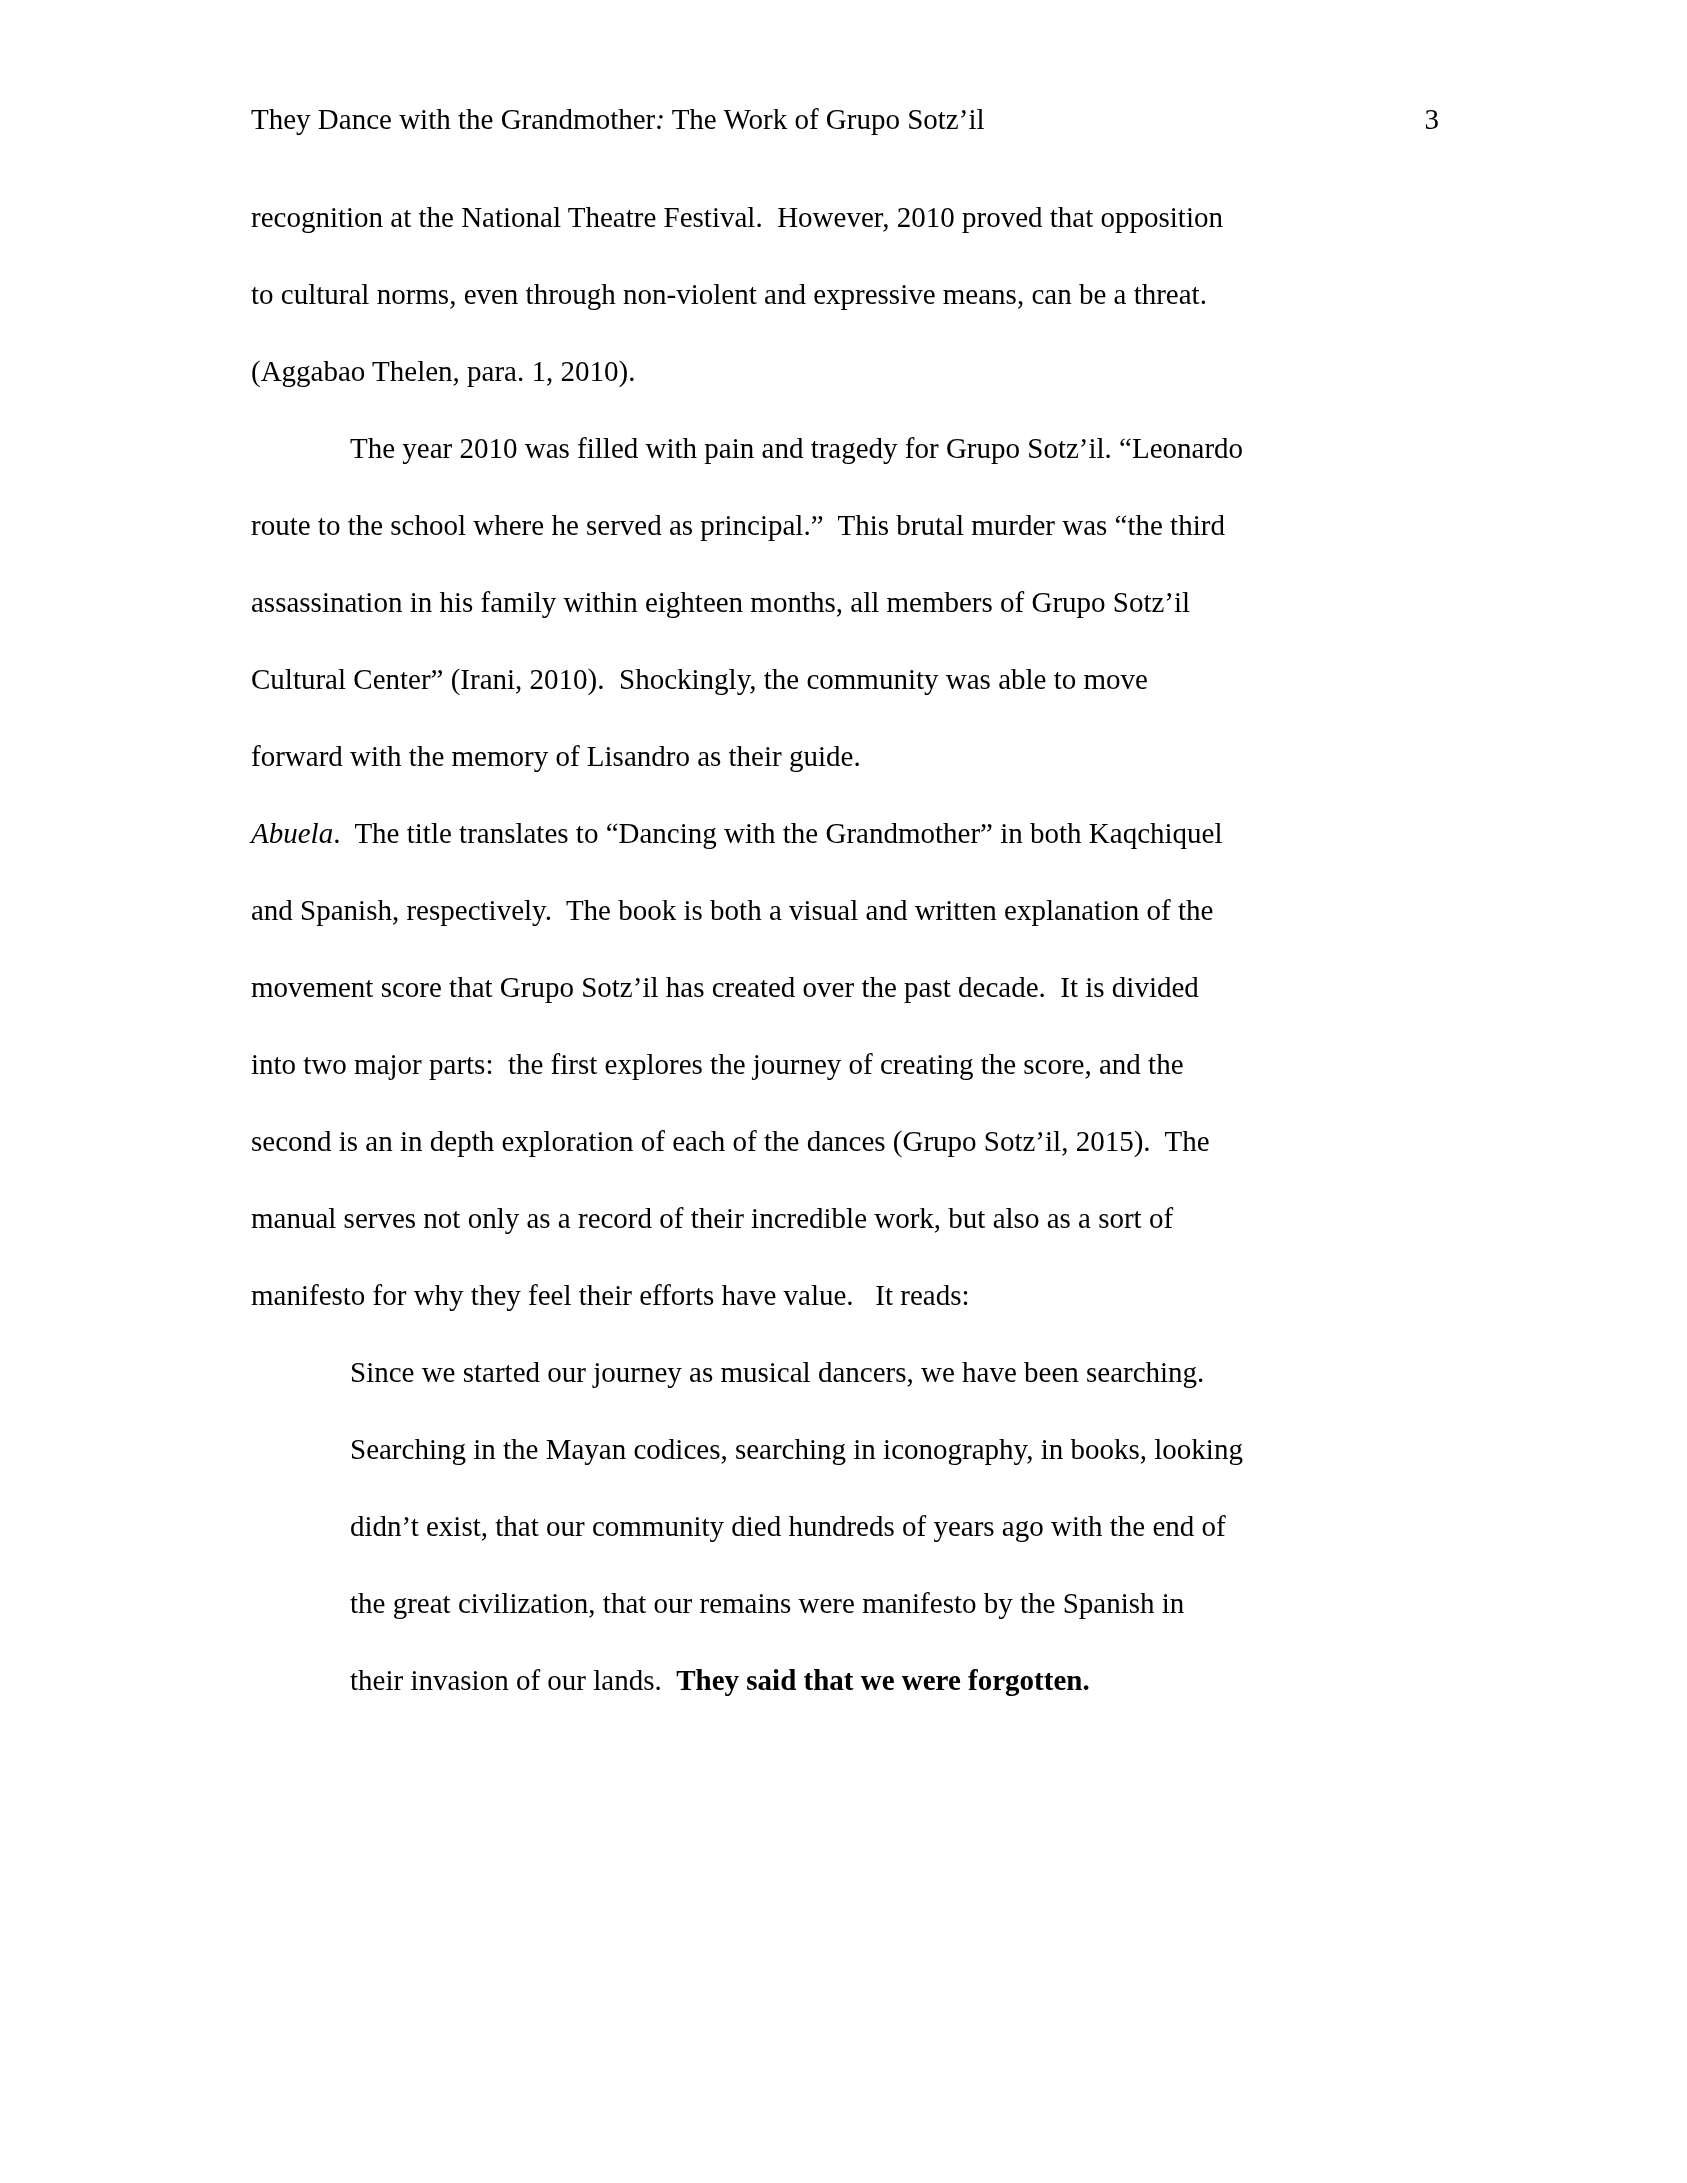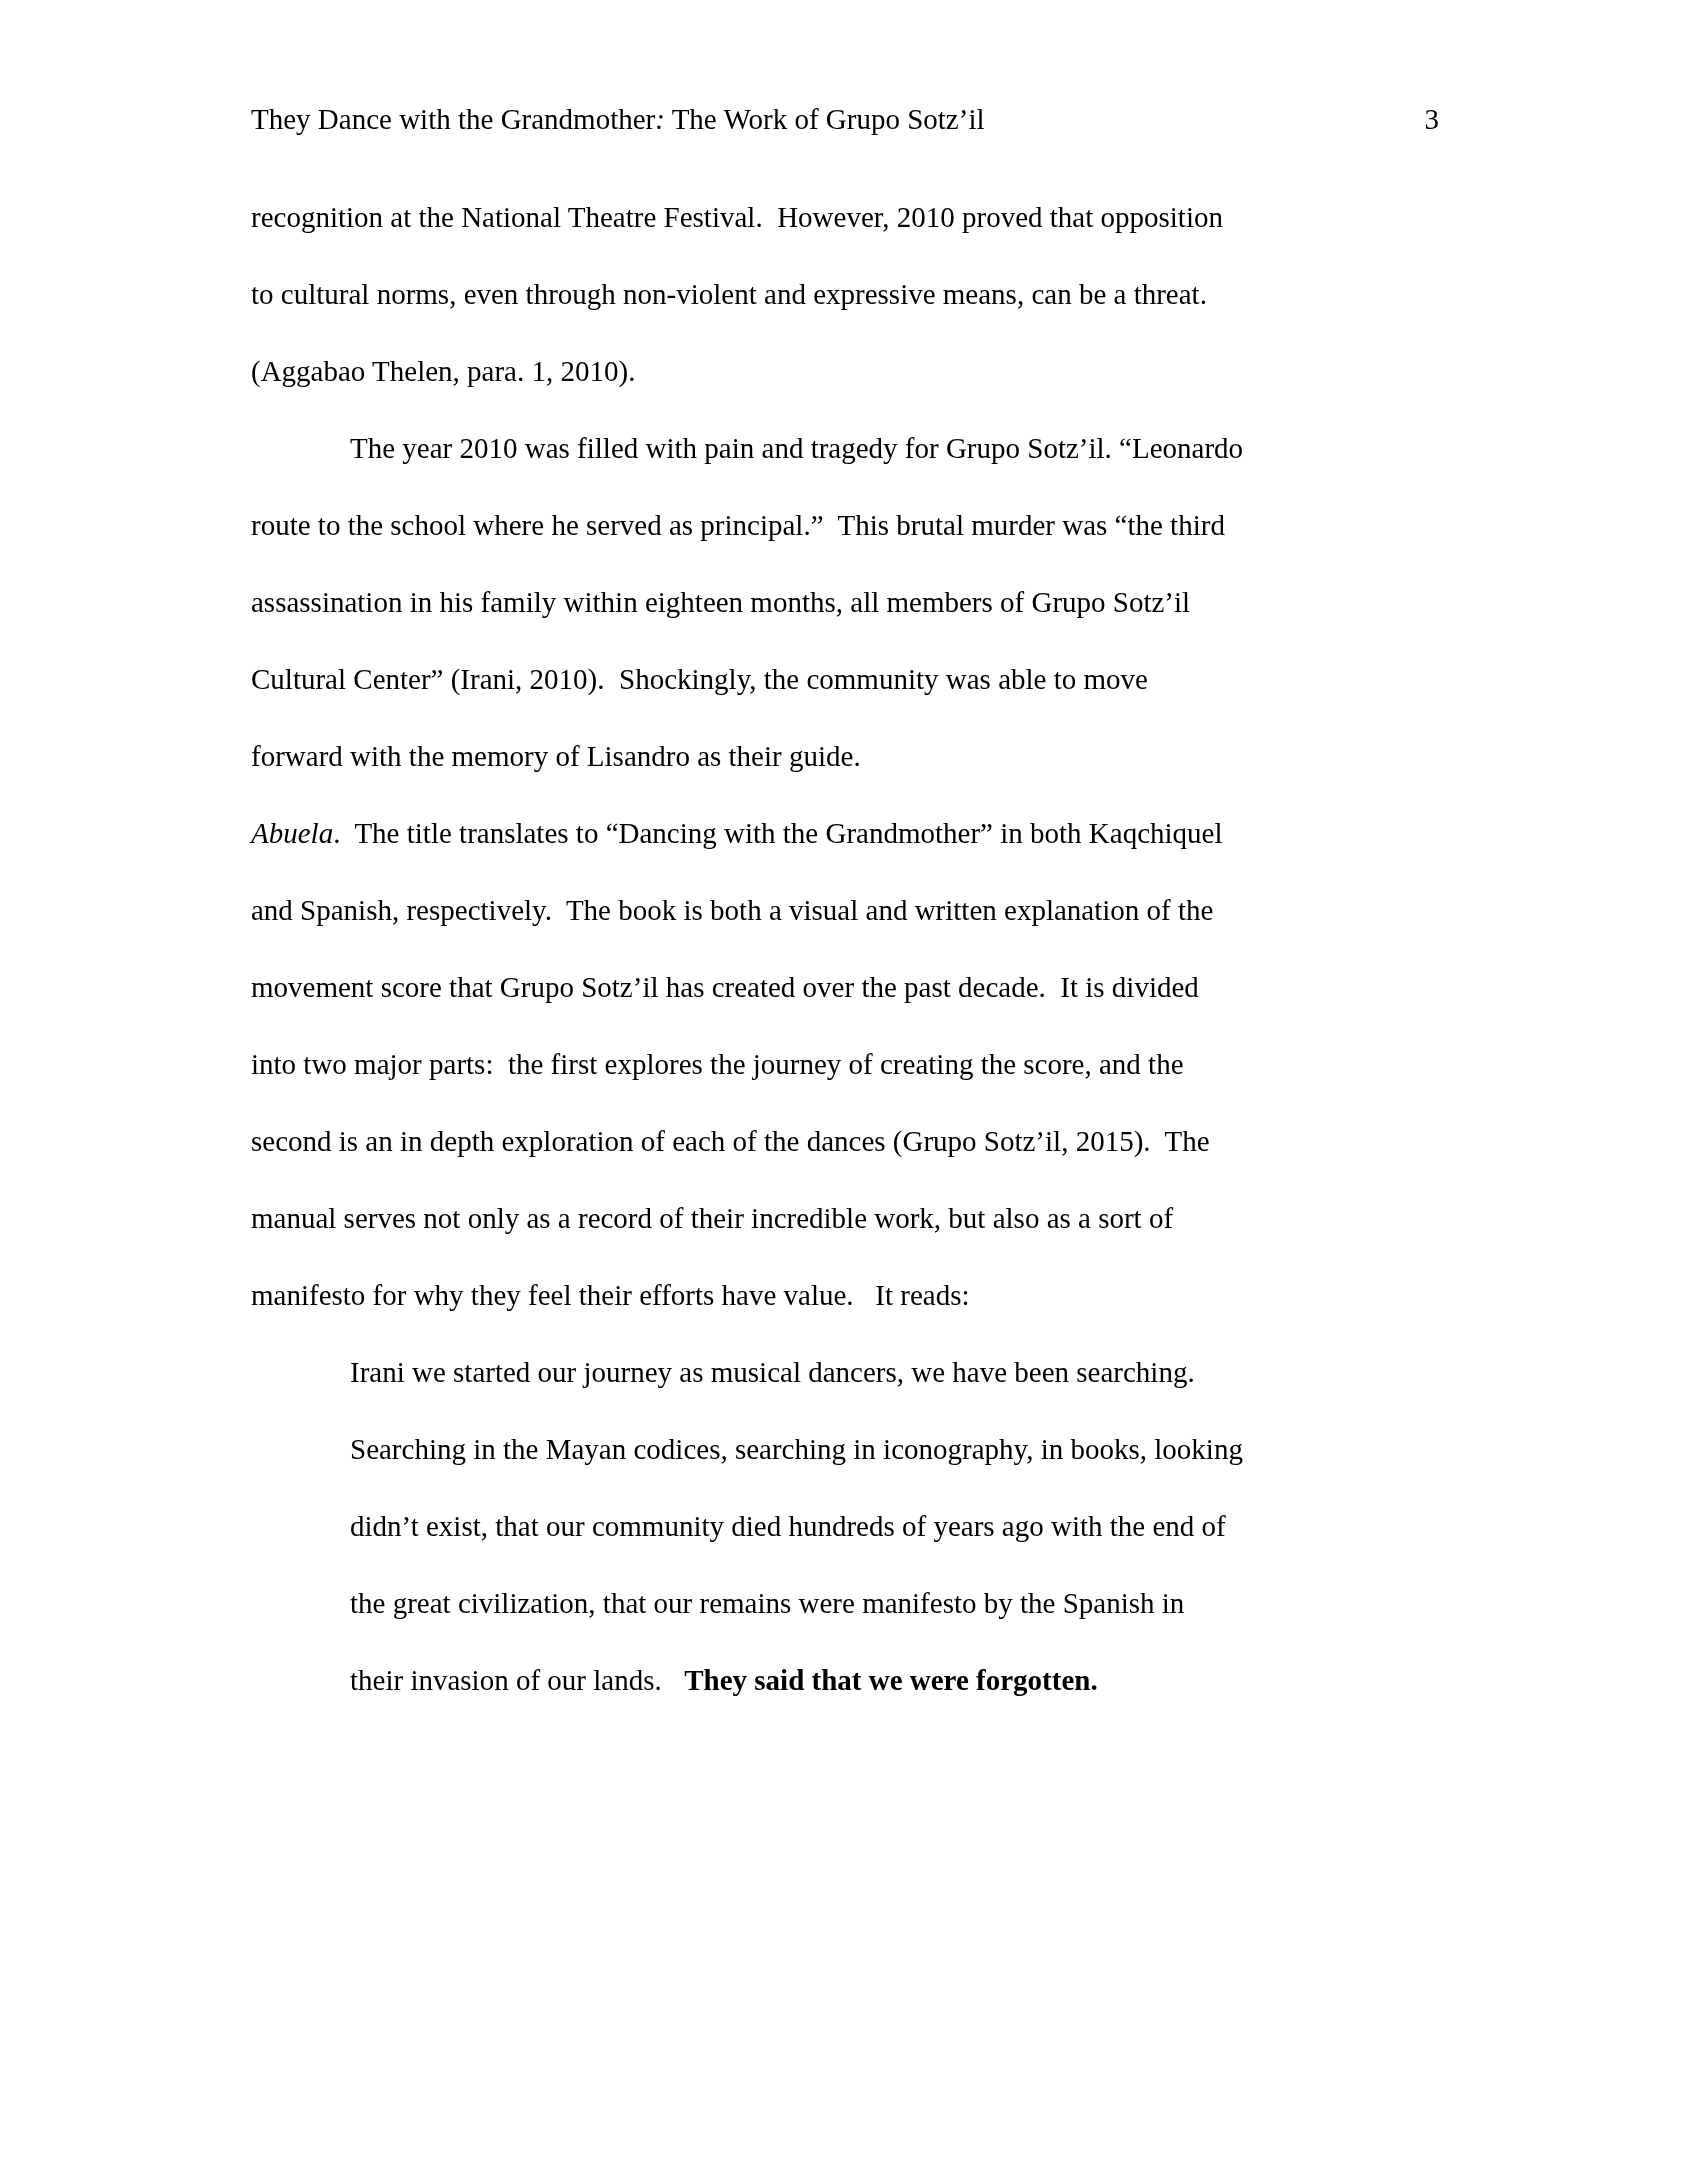--- a/index.html
+++ b/index.html
@@ -7,21 +7,21 @@
   .page { position: absolute; left: 0; top: 0; width: 1687px; height: 2183px; background: #ffffff; color: #000000;
           font-family: "Liberation Serif", "DejaVu Serif", serif; font-size: 29px; }
   .header { position: absolute; left: 251px; top: 81px; width: 1188px; height: 77px; line-height: 77px; white-space: nowrap; }
   .header .title { position: absolute; left: 0; top: 0; }
   .header .page-num { position: absolute; right: 0; top: 0; }
   .body { position: absolute; left: 251px; top: 179px; width: 1188px; }
   .line { display: block; height: 77px; line-height: 77px; white-space: pre; }
   .indent { padding-left: 99px; }
   .quote { padding-left: 99px; }
   .i { font-style: italic; }
-  .b { font-weight: bold; margin-left: 8px; }
+  .b { font-weight: bold; }
 </style>
 </head>
 <body>
 
 <div class="page">
 
   <div class="header">
     <span class="title"><span>They Dance with the Grandmother</span><span class="i">:</span><span> The Work of Grupo Sotz’il</span></span>
     <span class="page-num">3</span>
   </div>
@@ -46,21 +46,21 @@
       <span class="line"><span class="i">Abuela</span><span>.  The title translates to “Dancing with the Grandmother” in both Kaqchiquel</span></span>
       <span class="line">and Spanish, respectively.  The book is both a visual and written explanation of the</span>
       <span class="line">movement score that Grupo Sotz’il has created over the past decade.  It is divided</span>
       <span class="line">into two major parts:  the first explores the journey of creating the score, and the</span>
       <span class="line">second is an in depth exploration of each of the dances (Grupo Sotz’il, 2015).  The</span>
       <span class="line">manual serves not only as a record of their incredible work, but also as a sort of</span>
       <span class="line">manifesto for why they feel their efforts have value.   It reads:</span>
     </div>
 
     <div>
-      <span class="line quote">Irani we started our journey as musical dancers, we have been searching.</span>
+      <span class="line quote">Since we started our journey as musical dancers, we have been searching.</span>
       <span class="line quote">Searching in the Mayan codices, searching in iconography, in books, looking</span>
       <span class="line quote">didn’t exist, that our community died hundreds of years ago with the end of</span>
       <span class="line quote">the great civilization, that our remains were manifesto by the Spanish in</span>
       <span class="line quote"><span>their invasion of our lands.  </span><span class="b">They said that we were forgotten.</span></span>
     </div>
 
   </div>
 </div>
 
 

